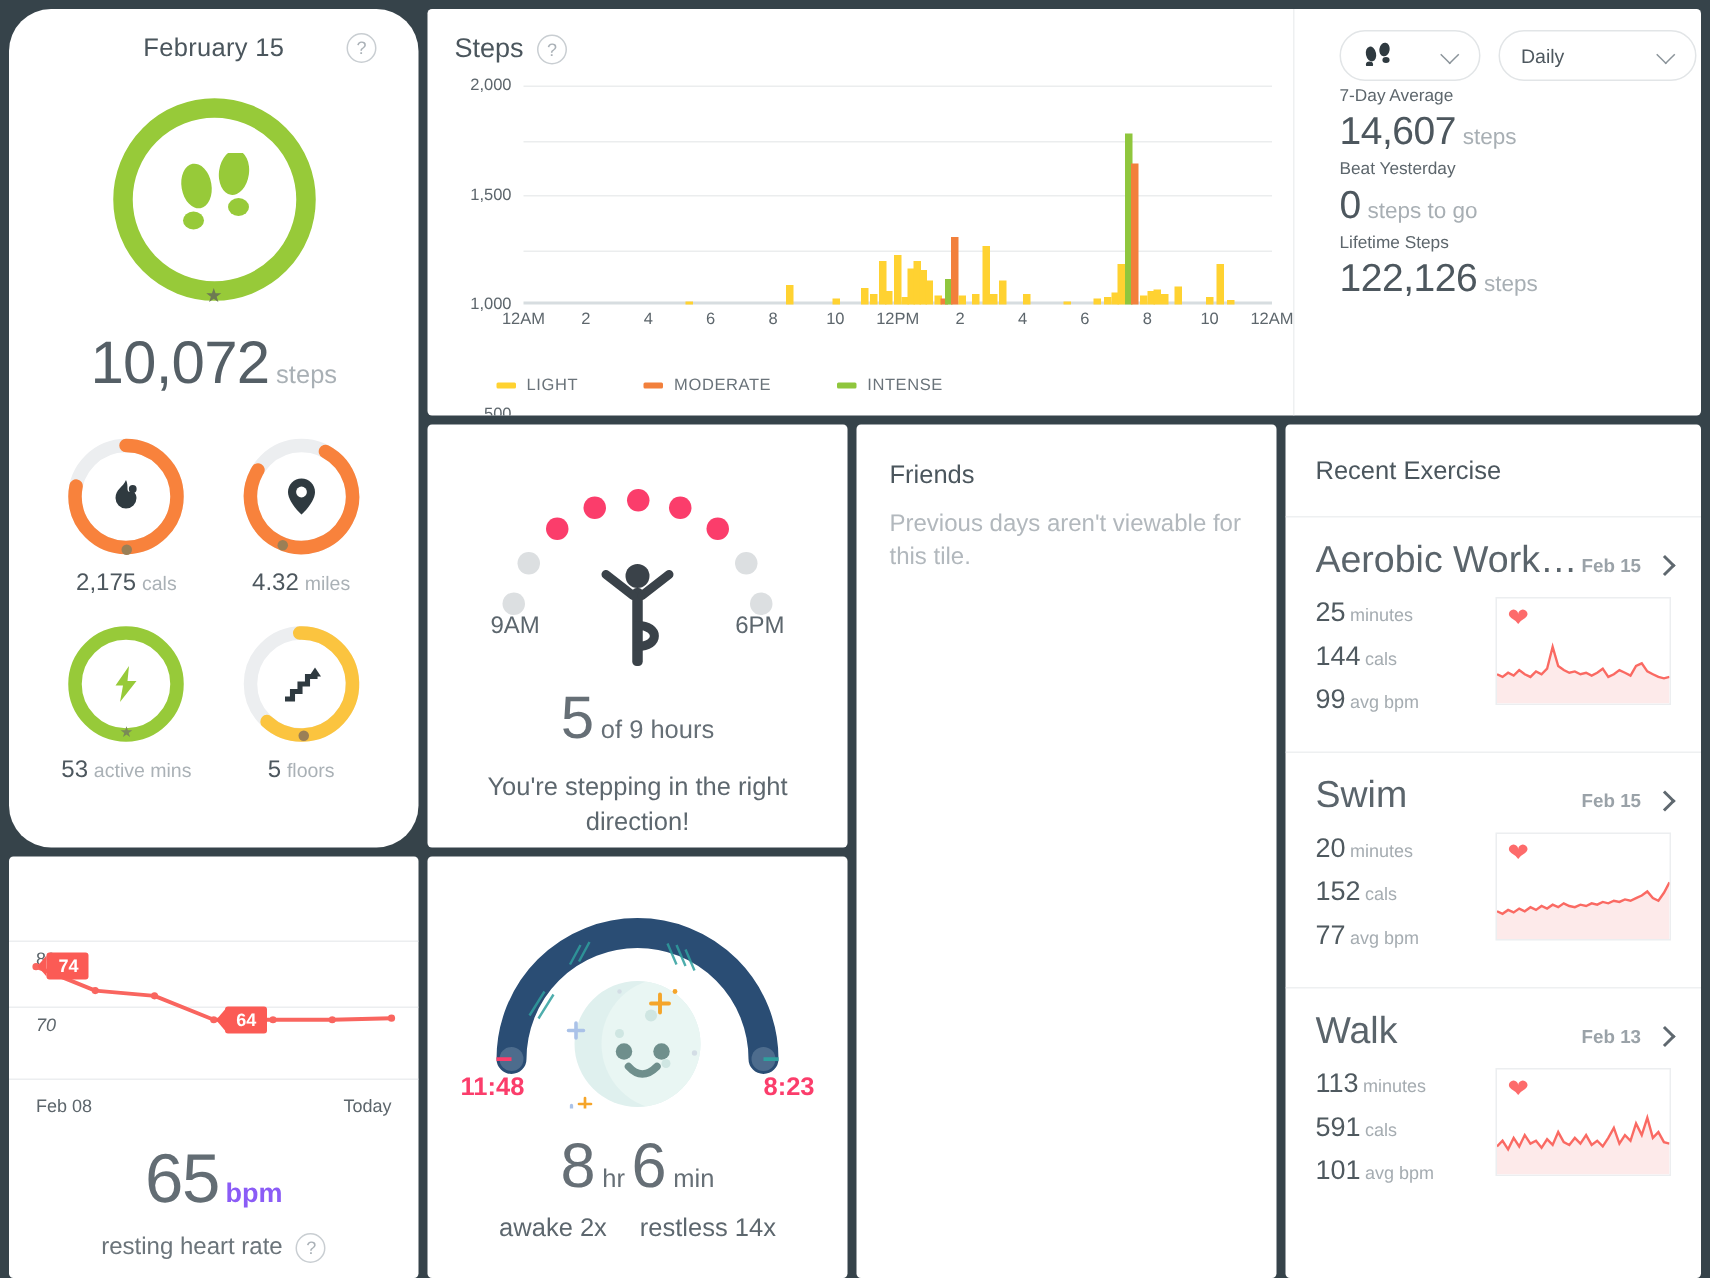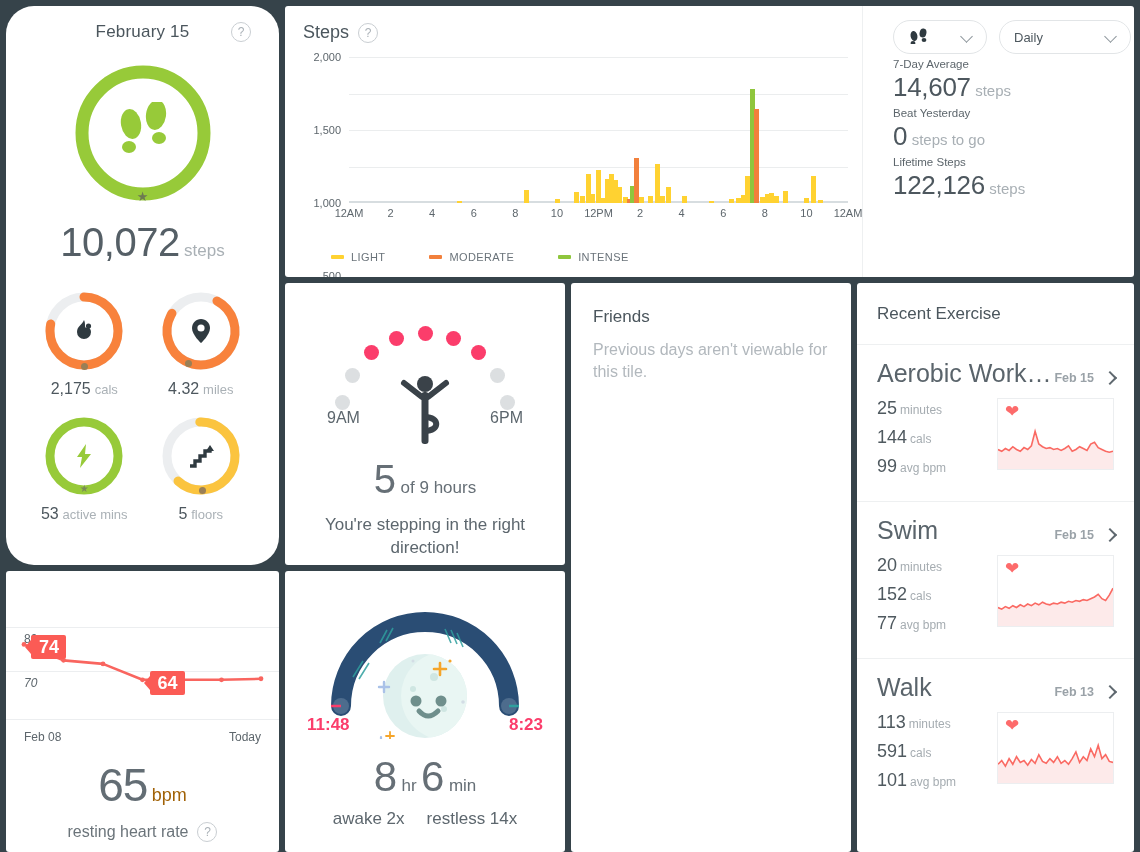--- a/index.html
+++ b/index.html
@@ -90,28 +90,28 @@
     position: absolute; left: 18px; font-size: 12px; color: #5d666c;
   }
   .hr-axis {
     display: flex; justify-content: space-between;
     padding: 6px 18px 0 18px; font-size: 12px; color: #5d666c;
   }
   .hr-big {
     text-align: center; margin-top: 14px; color: #636d74; font-weight: 300;
   }
   .hr-big .n { font-size: 46px; letter-spacing: -1px; }
-  .hr-big .u { font-size: 18px; color: #a16207; }
+  .hr-big .u { font-size: 18px; color: #8b5cf6; font-weight: bold; }
   .hr-sub {
     display: flex; align-items: center; justify-content: center;
     gap: 9px; margin-top: 10px; font-size: 16px; color: #6b747a; font-weight: 300;
   }
   .flag {
     position: absolute; background: #fb5b55; color: #fff;
-    font-size: 18px; font-weight: bold; border-radius: 2px;
+    font-size: 12px; font-weight: bold; border-radius: 2px;
     padding: 3px 7px 3px 8px; line-height: 1;
   }
   .flag::before {
     content: ""; position: absolute; left: -6px; top: 50%;
     transform: translateY(-50%);
     border-top: 7px solid transparent; border-bottom: 7px solid transparent;
     border-right: 6px solid #fb5b55;
   }
 
   

